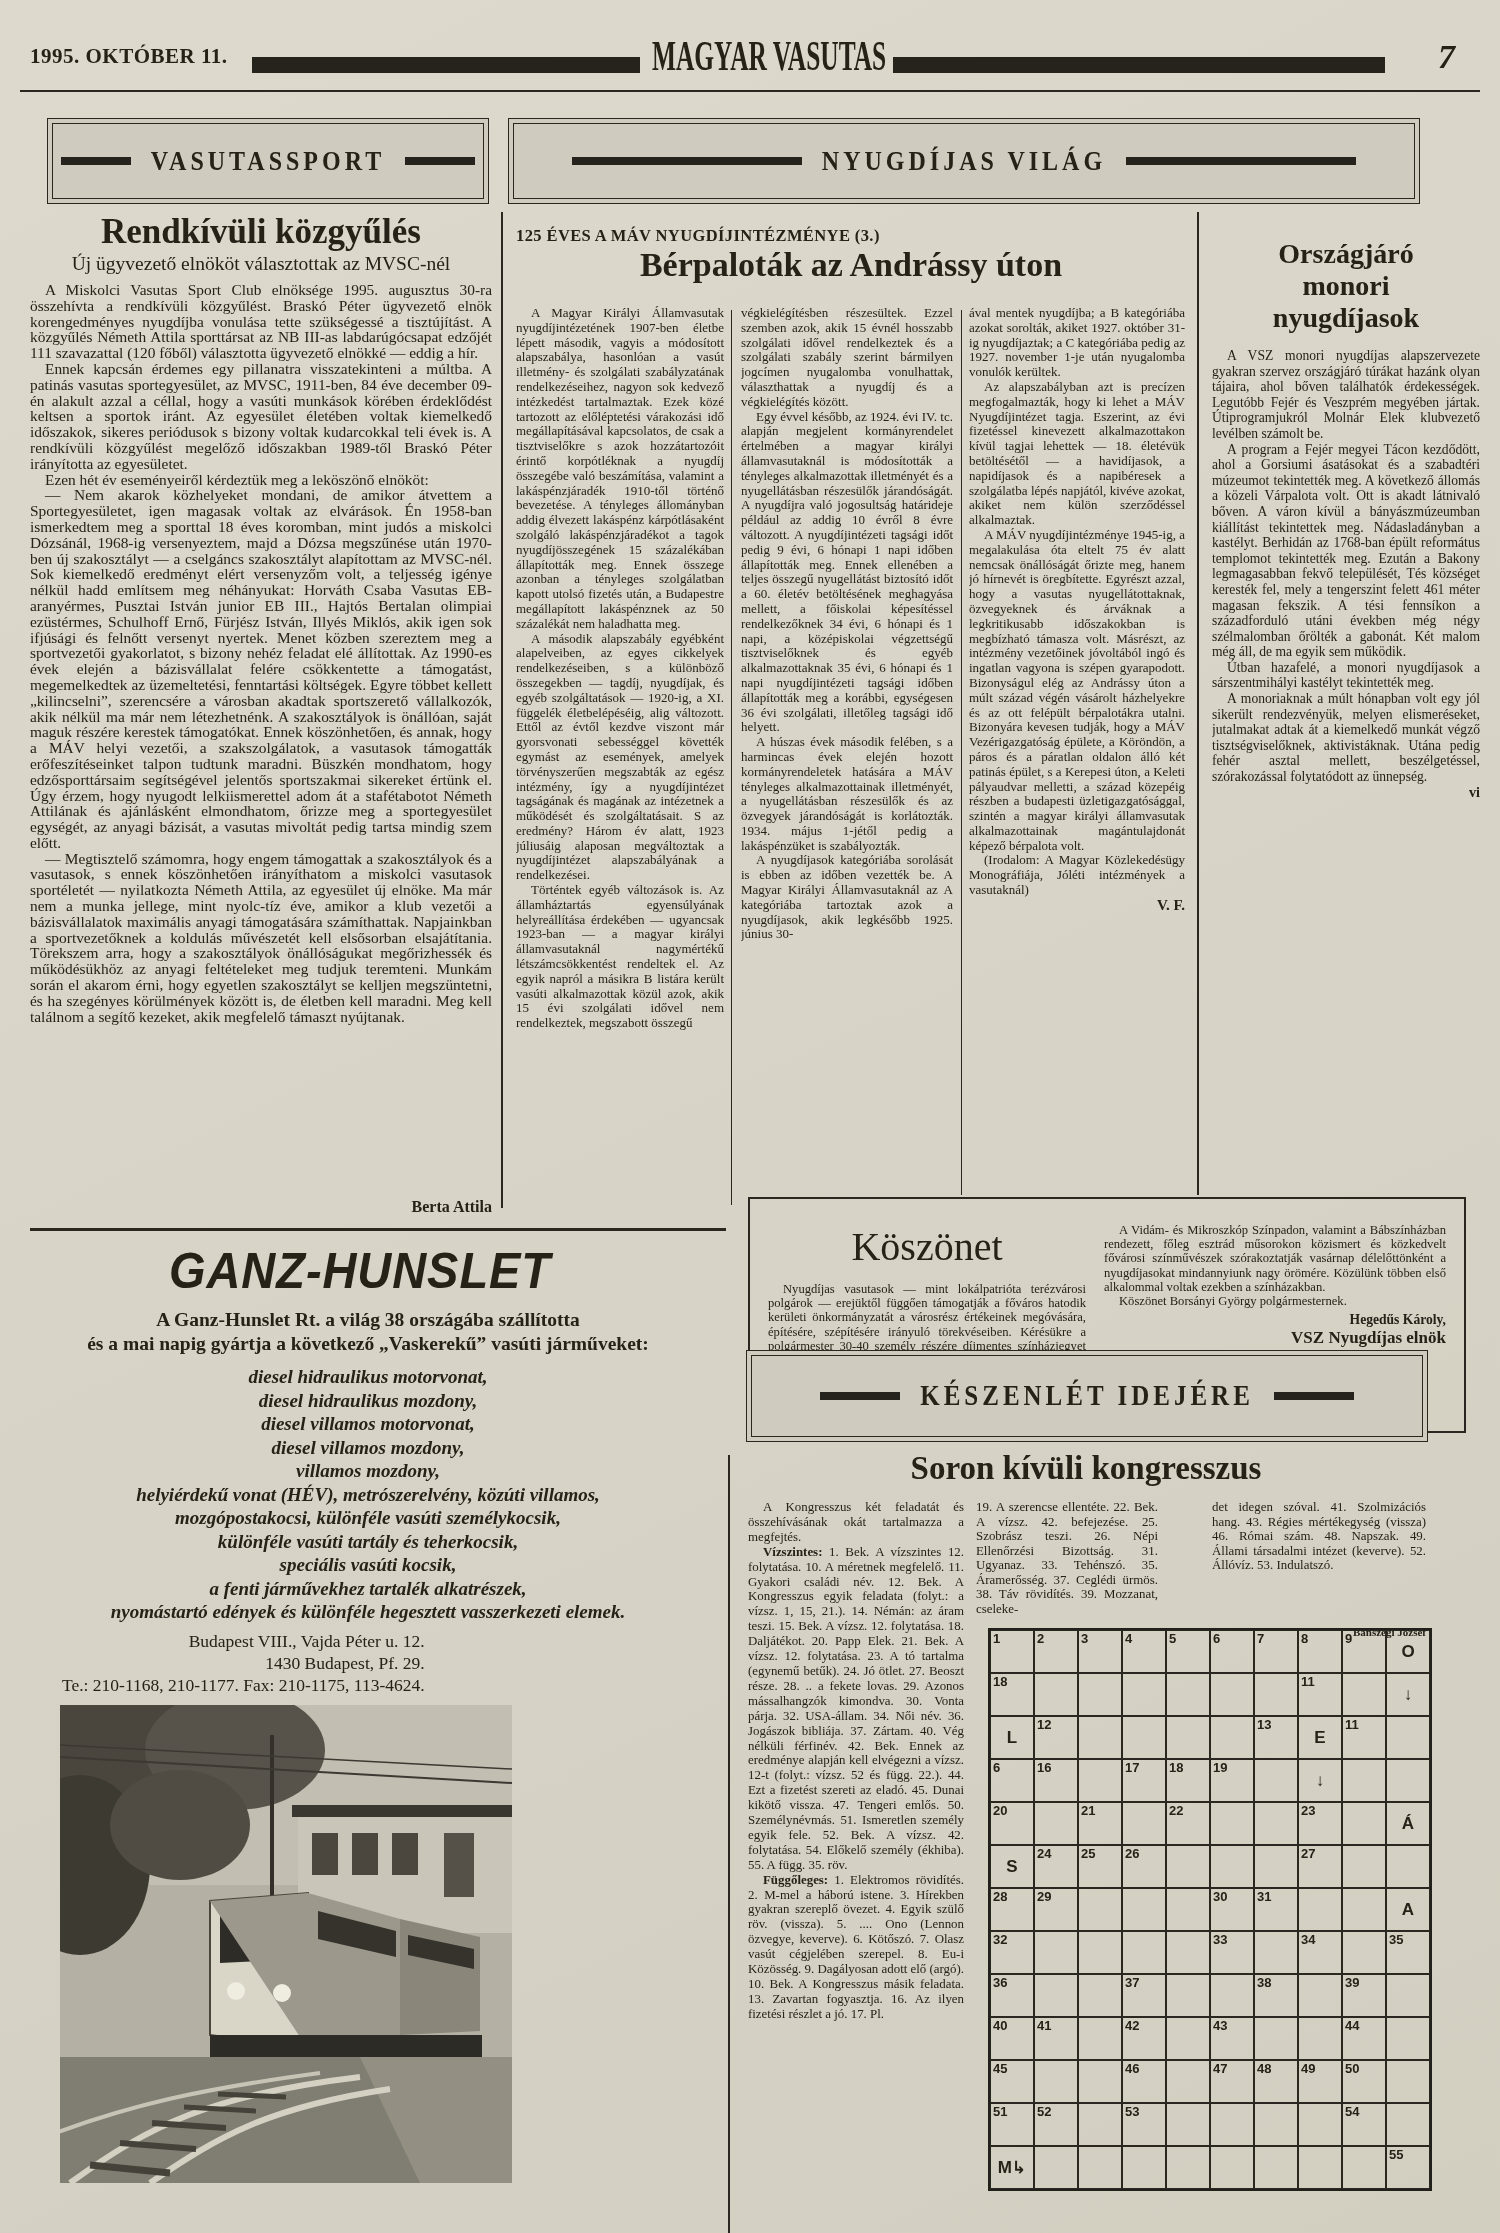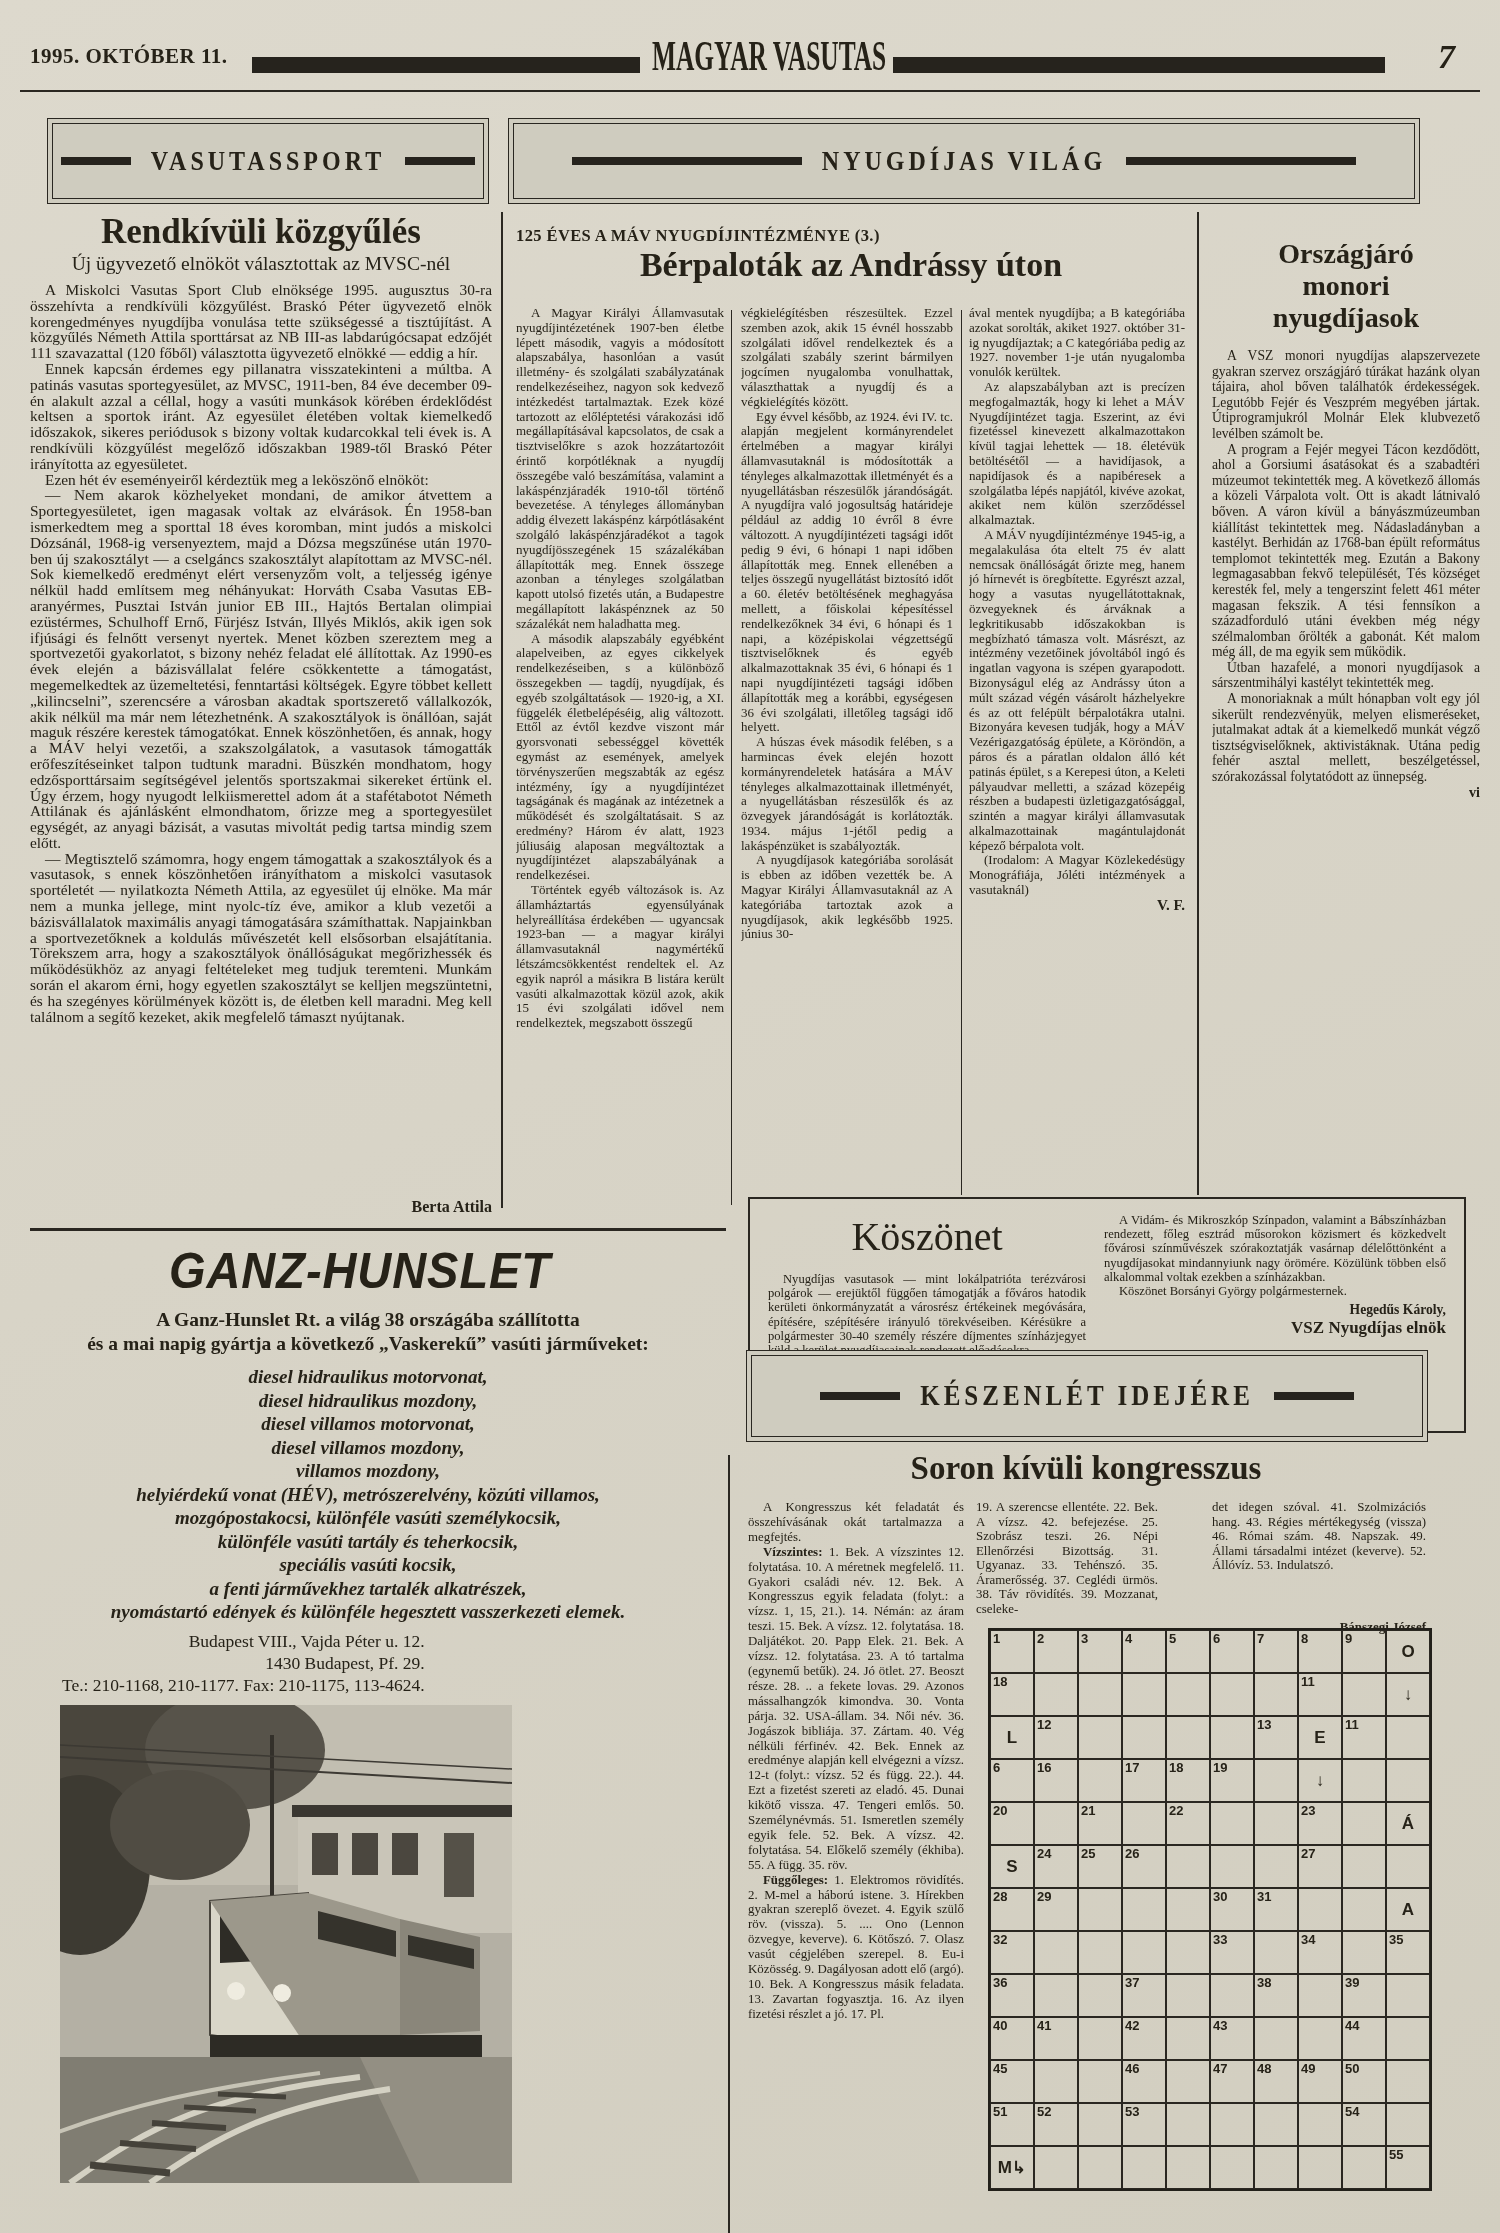--- a/index.html
+++ b/index.html
@@ -34,21 +34,21 @@
   .byline{font-weight:bold;text-align:right;}
   
   .ad-title{font-family:"Liberation Sans","DejaVu Sans",sans-serif;font-weight:bold;
     font-style:italic;font-size:50px;text-align:center;letter-spacing:1px;
     transform:scaleX(.94);transform-origin:center;}
   .ad-intro{font-weight:bold;font-size:19.5px;text-align:center;line-height:1.22;}
   .ad-items div{font-weight:bold;font-style:italic;font-size:19px;text-align:center;line-height:23.5px;}
   .ad-addr div{font-size:17.5px;line-height:22px;text-align:right;}
   
   .kbox{position:absolute;border:2px solid #2a2721;background:rgba(216,212,199,.35);
-    display:flex;gap:18px;padding:8px 18px;box-sizing:border-box;}
+    display:flex;gap:18px;padding:18px 18px;box-sizing:border-box;}
   .k-title{font-size:40px;font-weight:500;text-align:center;margin:6px 0 12px 0;}
   
   .xw{position:absolute;display:grid;grid-template-columns:repeat(10,44px);
     grid-auto-rows:43px;border:2.5px solid #22201a;}
   .xw-cell{border:1px solid #2a2721;position:relative;}
   .xw-num{position:absolute;top:0px;left:2px;
     font:bold 13px "Liberation Sans","DejaVu Sans",sans-serif;}
   .xw-letter{position:absolute;inset:0;display:flex;align-items:center;justify-content:center;
     font:bold 17px "Liberation Sans","DejaVu Sans",sans-serif;}
 </style>
@@ -229,21 +229,21 @@
     <p><b>Vízszintes:</b><span> 1. Bek. A vízszintes 12. folytatása. 10. A méretnek megfelelő. 11. Gyakori családi név. 12. Bek. A Kongresszus egyik feladata (folyt.: a vízsz. 1, 15, 21.). 14. Némán: az áram teszi. 15. Bek. A vízsz. 12. folytatása. 18. Daljátékot. 20. Papp Elek. 21. Bek. A vízsz. 12. folytatása. 23. A tó tartalma (egynemű betűk). 24. Jó ötlet. 27. Beoszt része. 28. .. a fekete lovas. 29. Azonos mássalhangzók kimondva. 30. Vonta párja. 32. USA-állam. 34. Női név. 36. Jogászok bibliája. 37. Zártam. 40. Vég nélküli férfinév. 42. Bek. Ennek az eredménye alapján kell elvégezni a vízsz. 12-t (folyt.: vízsz. 52 és függ. 22.). 44. Ezt a fizetést szereti az eladó. 45. Dunai kikötő vissza. 47. Tengeri emlős. 50. Személynévmás. 51. Ismeretlen személy egyik fele. 52. Bek. A vízsz. 42. folytatása. 54. Előkelő személy (ékhiba). 55. A függ. 35. röv.</span></p>
     <p><b>Függőleges:</b><span> 1. Elektromos rövidítés. 2. M-mel a háború istene. 3. Hírekben gyakran szereplő övezet. 4. Egyik szülő röv. (vissza). 5. .... Ono (Lennon özvegye, keverve). 6. Kötőszó. 7. Olasz vasút cégjelében szerepel. 8. Eu-i Közösség. 9. Dagályosan adott elő (argó). 10. Bek. A Kongresszus másik feladata. 13. Zavartan fogyasztja. 16. Az ilyen fizetési részlet a jó. 17. Pl.</span></p>
   </div>
   <div class="abs jtext" style="left:976px;top:1500px;width:182px;height:125px;font-size:12.9px;line-height:14.5px;">
     <p class="noindent">19. A szerencse ellentéte. 22. Bek. A vízsz. 42. befejezése. 25. Szobrász teszi. 26. Népi Ellenőrzési Bizottság. 31. Ugyanaz. 33. Tehénszó. 35. Áramerősség. 37. Ceglédi ürmös. 38. Táv rövidítés. 39. Mozzanat, cseleke-</p>
   </div>
   <div class="abs" style="left:1212px;top:1500px;width:214px;">
     <div class="jtext" style="height:105px;font-size:12.9px;line-height:14.5px;">
       <p class="noindent">det idegen szóval. 41. Szolmizációs hang. 43. Régies mértékegység (vissza) 46. Római szám. 48. Napszak. 49. Állami társadalmi intézet (keverve). 52. Állóvíz. 53. Indulatszó.</p>
     </div>
-    <div class="byline" style="font-size:13px;margin-top:14px;">Bánszegi József</div>
+    <div class="byline" style="font-size:11px;margin-top:21px;">Bánszegi József</div>
   </div>
 
   <div class="xw" style="left:988px;top:1628px;">
       <div class="xw-cell">
         <span class="xw-num">1</span>
       </div>
       <div class="xw-cell">
         <span class="xw-num">2</span>
       </div>
       <div class="xw-cell">

